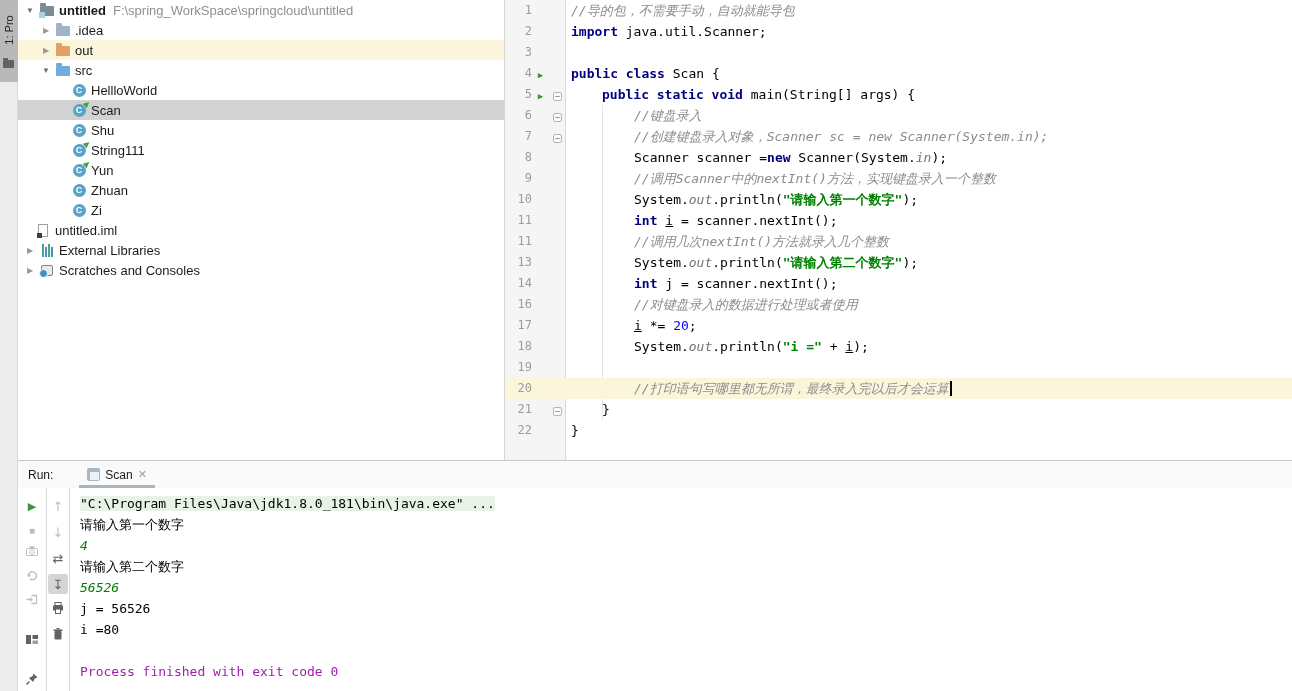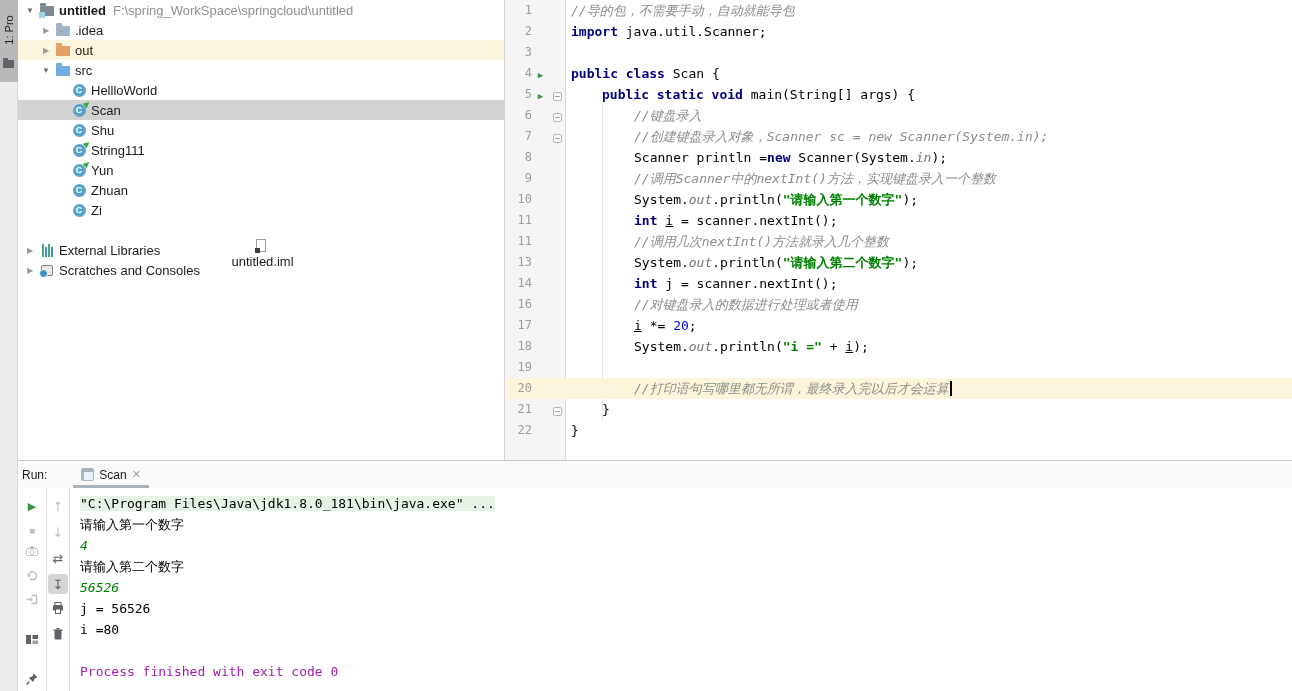--- a/index.html
+++ b/index.html
@@ -75,21 +75,21 @@
   .t-c { color:#8c8c8c; font-style:italic; }
   .t-s { color:#008000; font-weight:bold; }
   .t-n { color:#0000ff; }
   .t-f { color:#737373; font-style:italic; }
   .t-u { color:#000; text-decoration:underline; }
   .caret { display:inline-block; width:2px; height:15px; background:#000; vertical-align:-3px; margin-left:1px; }
 
   
   .runpanel { position:relative; margin-left:18px; height:231px; border-top:1px solid #c9c9c9; background:#fff; }
   .runheader { display:flex; align-items:center; height:27px; background:#fafafa; }
-  .runlabel { margin-left:4px; margin-right:26px; font-size:12px; color:#1a1a1a; }
+  .runlabel { margin-left:10px; margin-right:26px; font-size:12px; color:#1a1a1a; }
   .runtab { position:relative; display:flex; align-items:center; gap:5px; height:27px; padding:0 8px; cursor:pointer;
     font-size:12px; color:#1a1a1a; }
   .runtab::after { content:""; position:absolute; left:0; right:0; bottom:0; height:3px; background:#a8b4be; }
   .tabicon { display:inline-block; position:relative; width:13px; height:13px; background:#a8b6c0; border-radius:2px; }
   .tabicon::after { content:""; position:absolute; left:3px; top:4px; right:1px; bottom:1px; background:#e9f2fa; }
   .tabclose { color:#9aa0a6; font-size:11px; cursor:pointer; }
   .runbody { display:flex; height:204px; }
   .tb { display:flex; flex-direction:column; align-items:center; padding-top:8px; }
   .tb1 { width:29px; border-right:1px solid #dcdcdc; }
   .tb2 { width:23px; border-right:1px solid #dcdcdc; }
@@ -190,21 +190,21 @@
           </span>
           <span class="tlabel">Zhuan</span>
         </div>
         <div class="trow" style="padding-left: 36px;">
           <span class="arrow"></span>
           <span class="tico">
             <span class="cico">C</span>
           </span>
           <span class="tlabel">Zi</span>
         </div>
-        <div class="trow" style=" flex-direction: column;">
+        <div class="trow" style="">
           <span class="arrow"></span>
           <span class="tico">
             <span class="imlico"></span>
           </span>
           <span class="tlabel">untitled.iml</span>
         </div>
         <div class="trow" style="padding-left: 4px;">
           <span class="arrow">▶</span>
           <span class="tico">
             <span class="libico">
@@ -267,21 +267,21 @@
           <div class="cl">
             <span class="ln">7</span>
             <span class="mk"></span>
             <span class="fd"><i class="fbox">−</i></span>
             <div class="code ind2"><span class="t-c">//创建键盘录入对象，Scanner sc = new Scanner(System.in);</span></div>
           </div>
           <div class="cl">
             <span class="ln">8</span>
             <span class="mk"></span>
             <span class="fd"></span>
-            <div class="code ind2"><span class="t-p">Scanner println =</span><span class="t-k">new</span><span class="t-p"> Scanner(System.</span><span class="t-f">in</span><span class="t-p">);</span></div>
+            <div class="code ind2"><span class="t-p">Scanner scanner =</span><span class="t-k">new</span><span class="t-p"> Scanner(System.</span><span class="t-f">in</span><span class="t-p">);</span></div>
           </div>
           <div class="cl">
             <span class="ln">9</span>
             <span class="mk"></span>
             <span class="fd"></span>
             <div class="code ind2"><span class="t-c">//调用Scanner中的nextInt()方法，实现键盘录入一个整数</span></div>
           </div>
           <div class="cl">
             <span class="ln">10</span>
             <span class="mk"></span>

